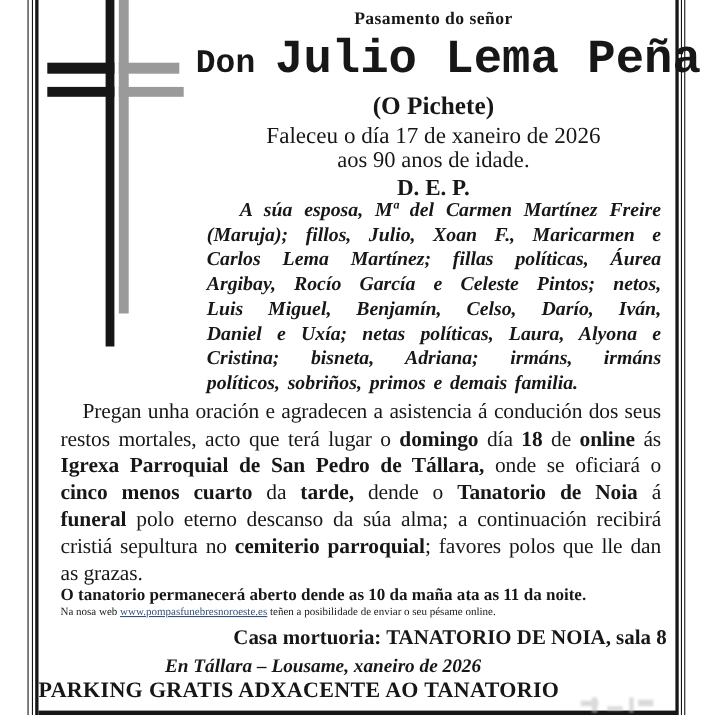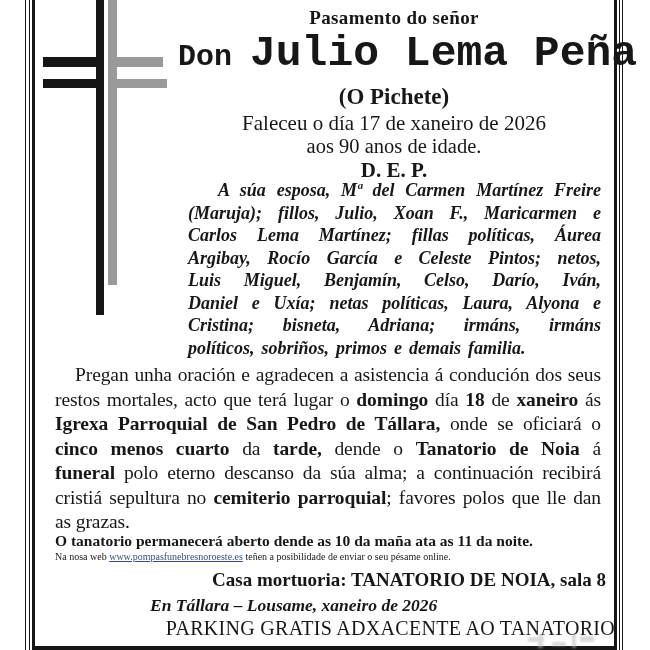--- a/index.html
+++ b/index.html
@@ -5,21 +5,21 @@
   html,body{margin:0;padding:0;background:#ffffff;}
   .page{
     position:relative;width:650px;height:650px;background:#ffffff;
     overflow:hidden;font-family:"Liberation Serif","DejaVu Serif",serif;color:#171717;
   }
   .vline{position:absolute;top:0;height:650px;background:#161616;}
   .hline{position:absolute;background:#161616;}
   .seg{position:absolute;}
   
   .header{position:absolute;left:178px;top:6px;width:432px;text-align:center;}
-  .pretitle{font-size:19px;line-height:24px;font-weight:bold;letter-spacing:.4px;}
+  .pretitle{font-size:16px;line-height:24px;font-weight:bold;letter-spacing:.4px;}
   .nameline{line-height:46px;margin-top:1px;white-space:nowrap;font-family:Liberation Mono, monospace;}
   .honorific{font-size:30px;font-weight:bold;}
   .big-name{font-size:43px;font-weight:bold;}
   .nickname{font-size:23px;line-height:25px;font-weight:bold;}
   .deathline{font-size:21px;line-height:24px;margin-top:2px;}
   .ageline{font-size:20.5px;line-height:22px;}
   .dep{font-size:21px;line-height:23px;font-weight:bold;margin-top:2px;}
   
   .family{
     position:absolute;left:188px;top:179px;width:413px;
@@ -32,21 +32,21 @@
   }
   .pline{white-space:normal;}
   .jline{text-align:justify;text-align-last:justify;}
   .b{font-weight:bold;}
   
   .hours{position:absolute;left:55px;top:532px;font-size:15.5px;font-weight:bold;white-space:nowrap;}
   .webline{position:absolute;left:55px;top:551px;font-size:10px;white-space:nowrap;}
   .weblink{color:#34517e;text-decoration:underline;cursor:pointer;}
   .casa{position:absolute;left:150px;top:569px;width:456px;text-align:right;font-size:19px;font-weight:bold;white-space:nowrap;}
   .placedate{position:absolute;left:150px;top:595px;width:449px;text-align:left;font-size:17.5px;font-weight:bold;font-style:italic;white-space:nowrap;}
-  .parking{position:absolute;left:35px;top:617px;width:580px;text-align:right;font-size:20px;font-weight:normal;letter-spacing:.3px;white-space:nowrap;}
+  .parking{position:absolute;left:35px;top:617px;width:580px;text-align:left;font-size:20px;font-weight:bold;letter-spacing:.3px;white-space:nowrap;}
   
   .watermark{position:absolute;left:528px;top:634px;width:68px;height:16px;filter:blur(1px);opacity:.55;}
   .wm{position:absolute;background:#bdbdbd;}
 </style>
 </head>
 <body>
 
 <div class="page">
 
   <div class="vline" style="left:25px;width:1.4px;"></div>
@@ -83,21 +83,21 @@
       <div class="pline jline"><span>Carlos Lema Martínez; fillas políticas, Áurea</span></div>
       <div class="pline jline"><span>Argibay, Rocío García e Celeste Pintos; netos,</span></div>
       <div class="pline jline"><span>Luis Miguel, Benjamín, Celso, Darío, Iván,</span></div>
       <div class="pline jline"><span>Daniel e Uxía; netas políticas, Laura, Alyona e</span></div>
       <div class="pline jline"><span>Cristina; bisneta, Adriana; irmáns, irmáns</span></div>
       <div class="pline" style="word-spacing: 2.5px;"><span>políticos, sobriños, primos e demais familia.</span></div>
     </div>
 
   <div class="funeral">
       <div class="pline jline" style="text-indent: 20px;"><span>Pregan unha oración e agradecen a asistencia á condución dos seus</span></div>
-      <div class="pline jline"><span>restos mortales, acto que terá lugar o </span><span class="b">domingo</span><span> día </span><span class="b">18</span><span> de </span><span class="b">xaneiro</span><span> ás</span></div>
+      <div class="pline jline"><span>restos mortales, acto que terá lugar o </span><span class="b">domingo</span><span> día </span><span class="b">18</span><span> de </span><span class="b">online</span><span> ás</span></div>
       <div class="pline jline"><span class="b">Igrexa Parroquial de San Pedro de Tállara,</span><span> onde se oficiará o</span></div>
       <div class="pline jline"><span class="b">cinco menos cuarto</span><span> da </span><span class="b">tarde,</span><span> dende o </span><span class="b">Tanatorio de Noia</span><span> á</span></div>
       <div class="pline jline"><span class="b">funeral</span><span> polo eterno descanso da súa alma; a continuación recibirá</span></div>
       <div class="pline jline"><span>cristiá sepultura no </span><span class="b">cemiterio parroquial</span><span>; favores polos que lle dan</span></div>
       <div class="pline"><span>as grazas.</span></div>
     </div>
 
   <div class="hours">O tanatorio permanecerá aberto dende as 10 da maña ata as 11 da noite.</div>
 
   <div class="webline">

